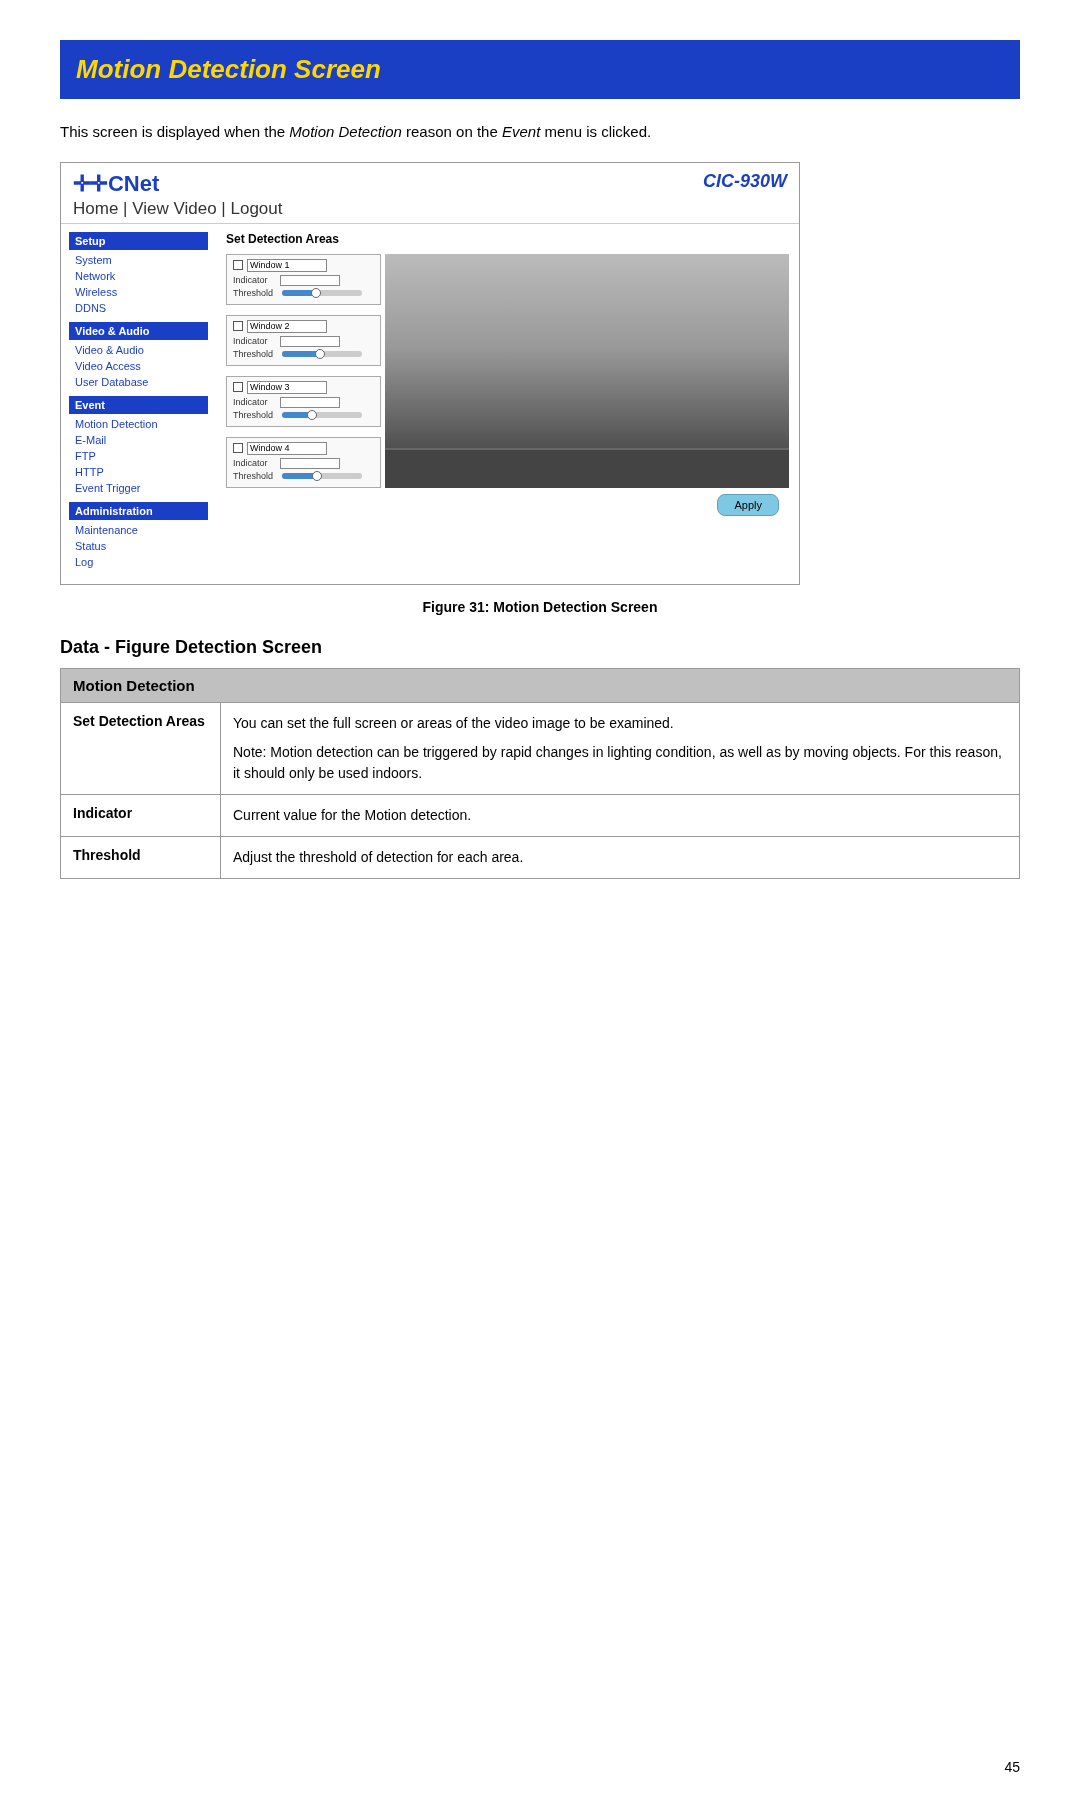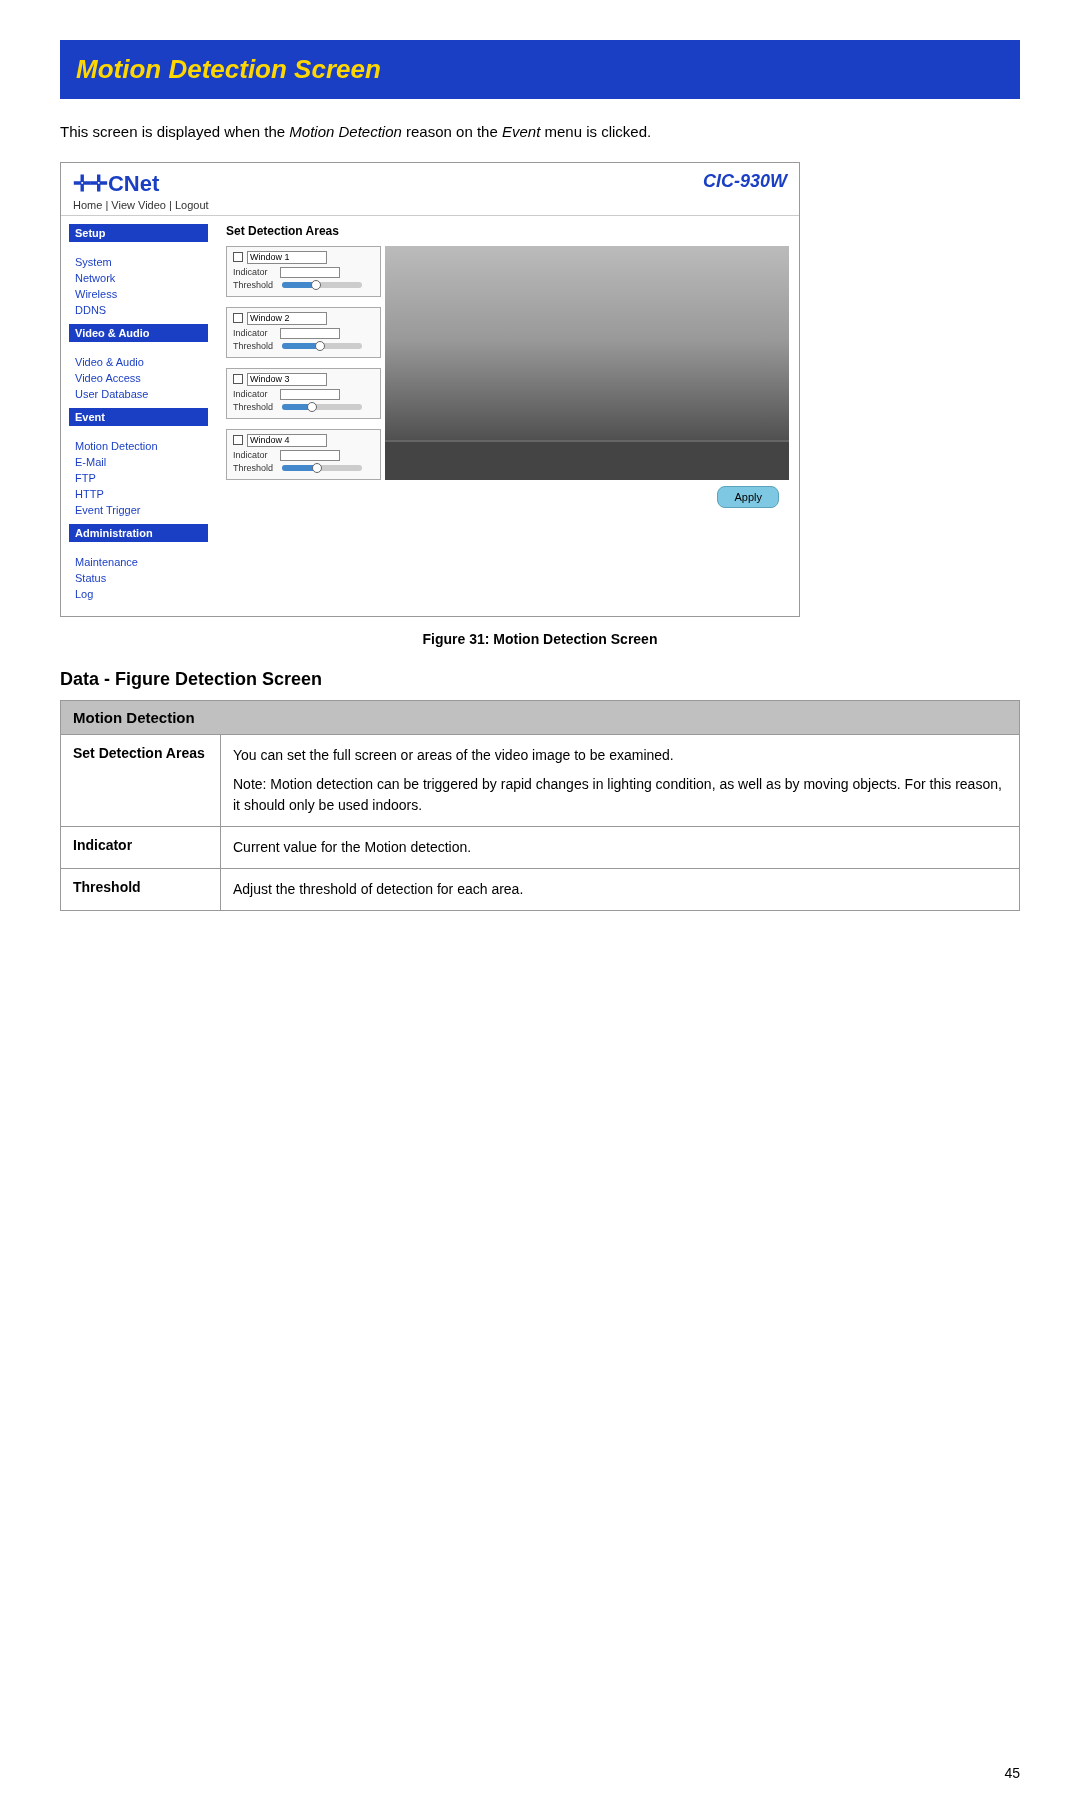--- a/index.html
+++ b/index.html
@@ -64,21 +64,21 @@
       font-size: 22px;
       font-weight: 900;
       letter-spacing: -2px;
     }
     .cnet-logo-text {
       color: #1a3fc4;
       font-size: 22px;
       font-weight: bold;
     }
     .cnet-nav {
-      font-size: 11px;
+      font-size: 17px;
       color: #333;
       margin-top: 2px;
     }
     .cnet-model {
       color: #1a3fc4;
       font-size: 18px;
       font-style: italic;
       font-weight: bold;
     }
 
@@ -93,21 +93,21 @@
       width: 155px;
       padding: 8px 8px 8px 8px;
       font-size: 11px;
       flex-shrink: 0;
     }
     .sidebar-section-header {
       background: #1a3fc4;
       color: #fff;
       padding: 3px 6px;
       font-weight: bold;
-      margin-bottom: 12px;
+      margin-bottom: 2px;
       font-size: 11px;
     }
     .sidebar-item {
       padding: 2px 6px;
       color: #1a3fc4;
       font-size: 11px;
       cursor: pointer;
     }
     .sidebar-group { margin-bottom: 6px; }
 
@@ -283,21 +283,21 @@
       line-height: 1.5;
     }
     .note-text {
       margin-top: 8px;
       line-height: 1.5;
     }
 
     
     .page-number {
       position: fixed;
-      bottom: 38px;
+      bottom: 44px;
       right: 60px;
       font-size: 14px;
     }
   </style>
 </head>
 <body>
 
 <div class="page-title-banner">
   <h1>Motion Detection Screen</h1>
 </div>

